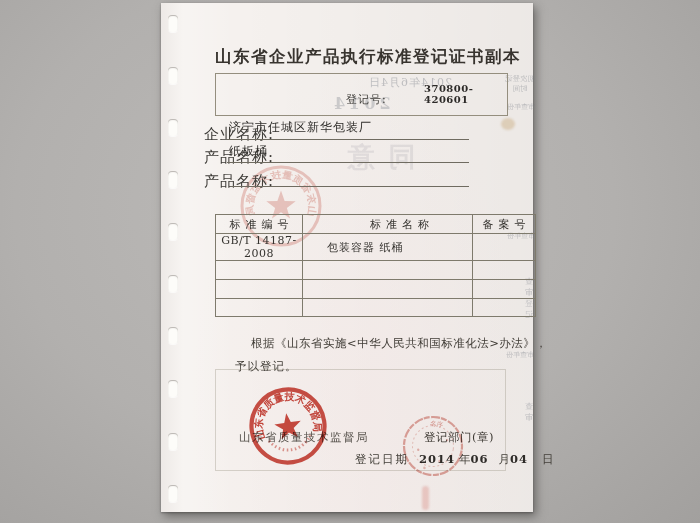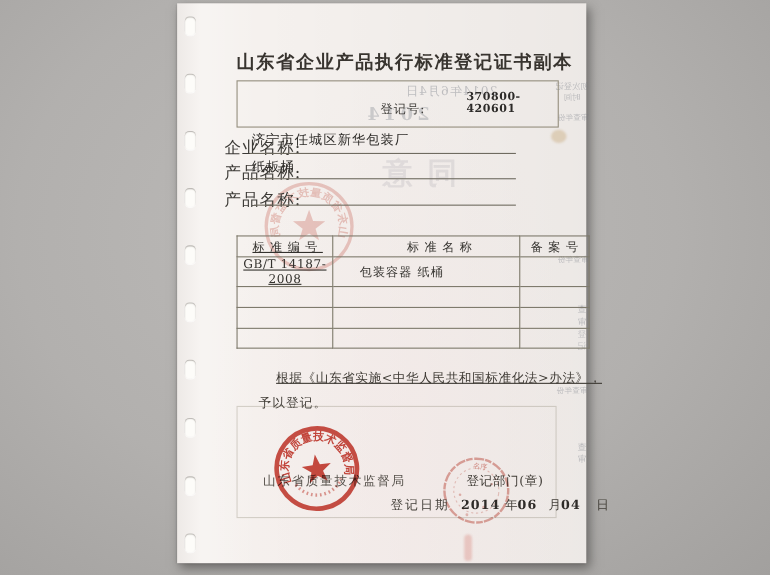--- a/index.html
+++ b/index.html
@@ -26,25 +26,25 @@
     color:#2c2a28;letter-spacing:0.5px;}
   .field-label{position:absolute;left:43px;font-size:15px;color:#3c3a36;letter-spacing:1px;}
   .field-value{position:absolute;left:68px;font-size:12px;color:#2f2d2a;letter-spacing:1px;}
   .field-line{position:absolute;left:66px;width:242px;height:0;border-bottom:1px solid #6f6b60;}
   .std-heading{position:absolute;left:54px;top:193px;width:292px;text-align:center;
     font-size:12px;color:#33312d;letter-spacing:10px;text-indent:10px;font-weight:bold;}
   table.std{position:absolute;left:54px;top:211px;width:293px;height:97px;
     border-collapse:collapse;table-layout:fixed;}
   table.std td{border:1px solid #7e7a6c;font-size:11px;color:#34322e;padding:0;overflow:hidden;}
   table.std tr.hdr td{text-align:center;letter-spacing:5px;text-indent:5px;height:18px;}
-  table.std td.c1{width:86px;text-align:center;letter-spacing:0.5px;text-decoration:underline;}
+  table.std td.c1{width:86px;text-align:center;letter-spacing:0.5px;}
   table.std td.c2{width:145px;text-align:left;padding-left:24px;letter-spacing:1px;}
   table.std td.c3{width:62px;}
   tr.r1{height:23px;} tr.r2{height:19px;} tr.r3{height:19px;} tr.r4{height:18px;}
-  .stmt1{position:absolute;left:90px;top:333px;font-size:11.5px;color:#3f3b35;letter-spacing:0.5px;white-space:nowrap;text-decoration:underline;}
+  .stmt1{position:absolute;left:90px;top:333px;font-size:11.5px;color:#3f3b35;letter-spacing:0.5px;white-space:nowrap;}
   .stmt2{position:absolute;left:74px;top:356px;font-size:11.5px;color:#3f3b35;letter-spacing:1px;}
   .faintbox{position:absolute;left:54px;top:366px;width:289px;height:100px;
     border:1px solid rgba(150,143,125,0.35);}
   .issuer{position:absolute;left:78px;top:427px;font-size:11.5px;color:#55504a;letter-spacing:1.5px;white-space:nowrap;}
   .dept{position:absolute;left:263px;top:427px;font-size:11.5px;color:#3f3b35;letter-spacing:0.5px;white-space:nowrap;}
   .dateline{position:absolute;left:194px;top:449px;font-size:11.5px;color:#44403a;white-space:nowrap;}
   .dateline .lbl{letter-spacing:2px;margin-right:10px;margin-top:24px;}
   .dateline .num{font-weight:bold;color:#2e2b28;letter-spacing:1px;}
   .dateline .u1{margin-left:4px;}
   .dateline .u2{margin-left:10px;}

